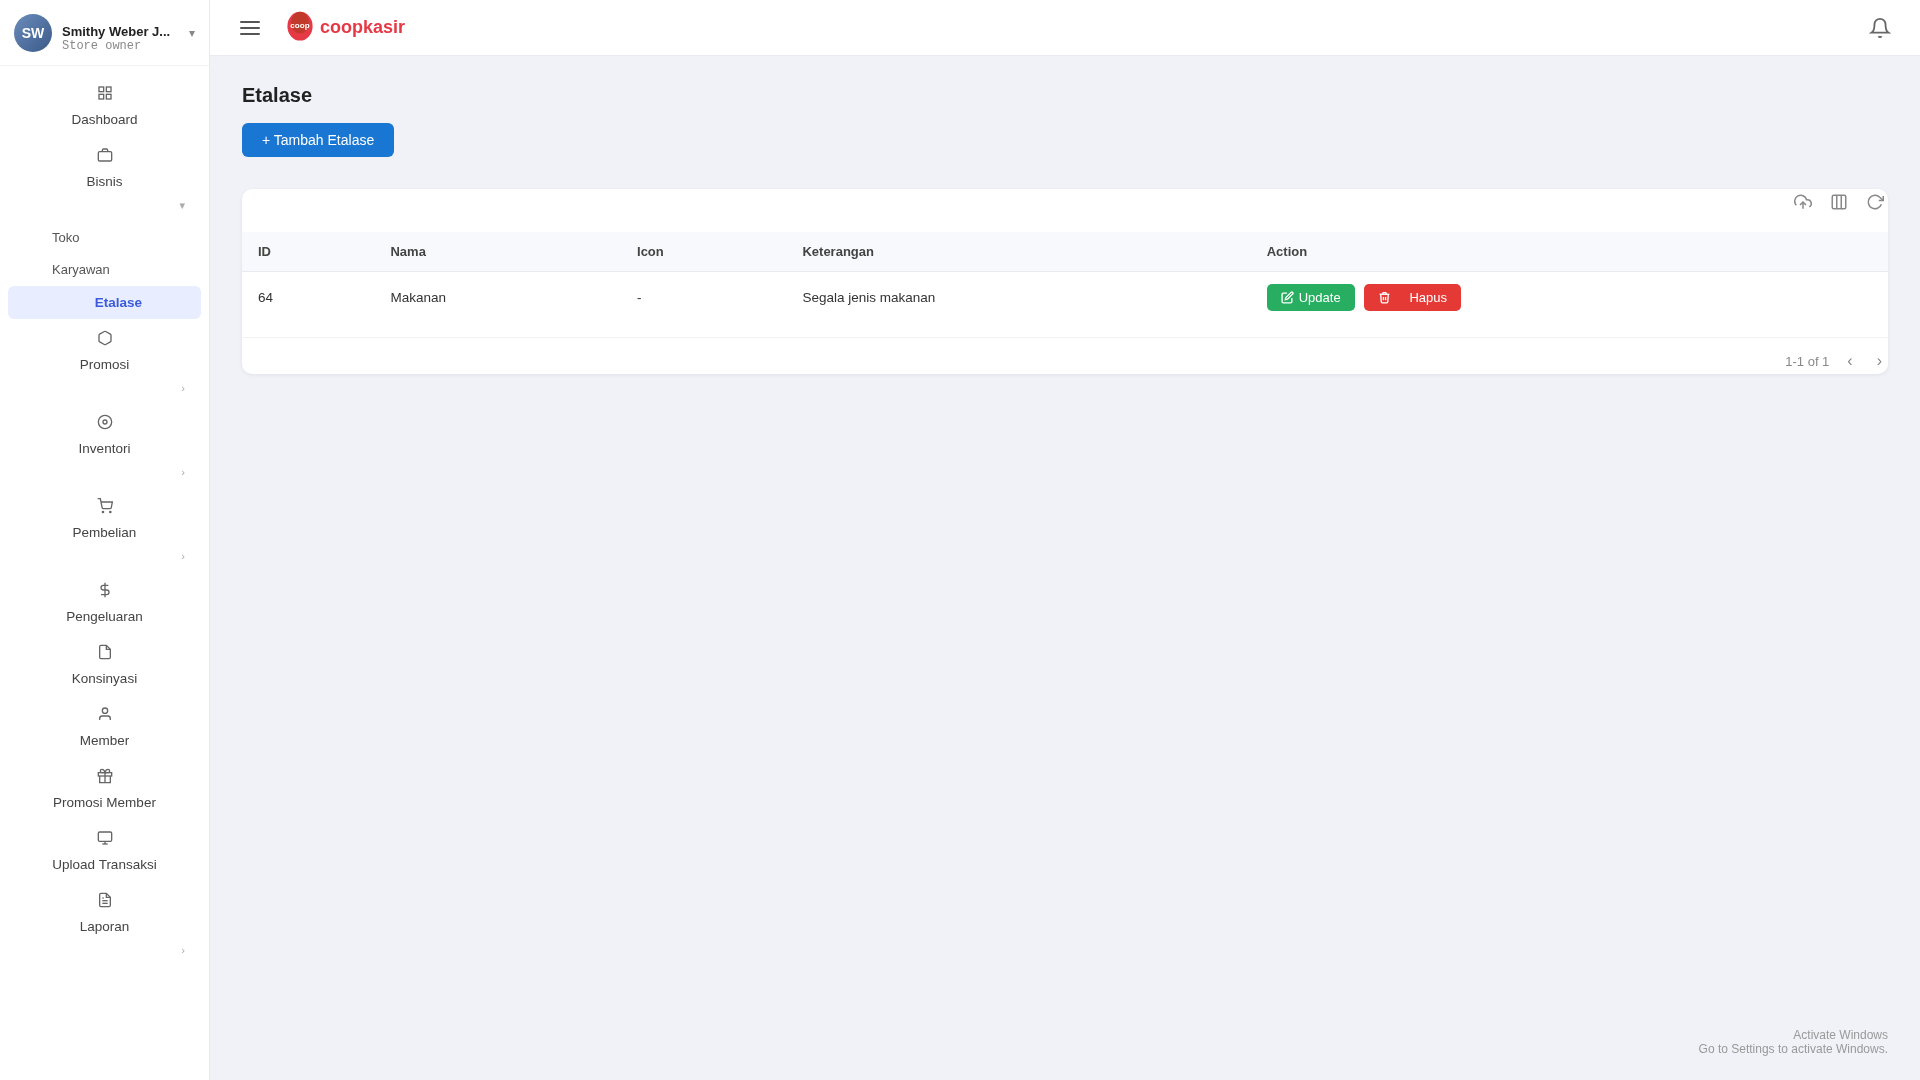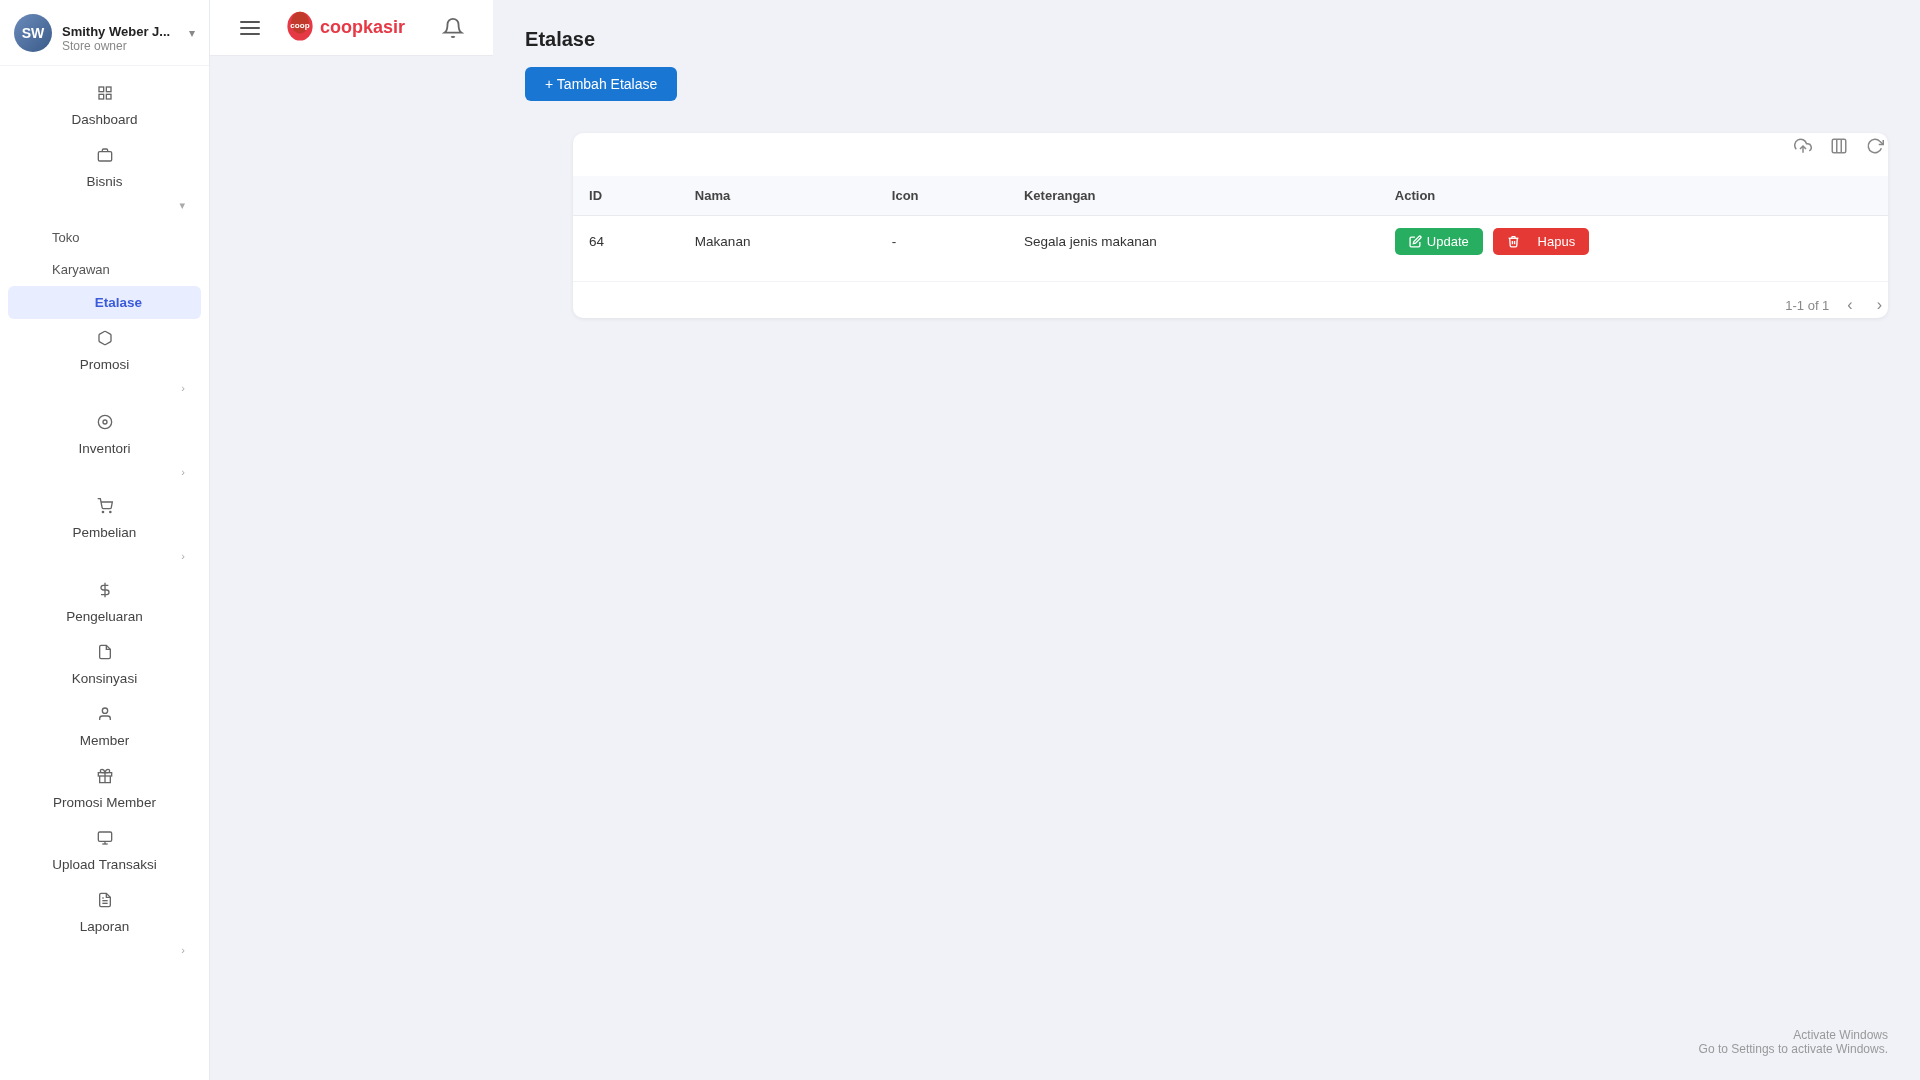--- a/index.html
+++ b/index.html
@@ -51,20 +51,21 @@
       font-size: 13px;
       color: #222;
       white-space: nowrap;
       overflow: hidden;
       text-overflow: ellipsis;
     }
 
     .sidebar-role {
       font-size: 12px;
       color: #888;
+      font-family: Liberation Mono, monospace;
     }
 
     .chevron-down {
       color: #888;
       font-size: 12px;
     }
 
     .sidebar-nav {
       padding: 8px 0;
     }
@@ -114,20 +115,21 @@
       color: #555;
       font-size: 13px;
       border-radius: 6px;
       margin: 1px 8px;
     }
 
     
     .main {
       flex: 1;
       display: flex;
+      flex-direction: column;
       overflow: hidden;
     }
 
     
     .topbar {
       background: #fff;
       border-bottom: 1px solid #e8eaf0;
       display: flex;
       align-items: center;
       padding: 0 24px;
@@ -215,21 +217,20 @@
       align-items: center;
       gap: 6px;
       margin-bottom: 32px;
     }
 
     
     .table-card {
       background: #fff;
       border-radius: 10px;
       box-shadow: 0 1px 4px rgba(0,0,0,0.07);
-      margin-left: 48px;
     }
 
     .table-toolbar {
       display: flex;
       justify-content: flex-end;
       align-items: center;
       gap: 10px;
       margin-bottom: 12px;
     }
 

